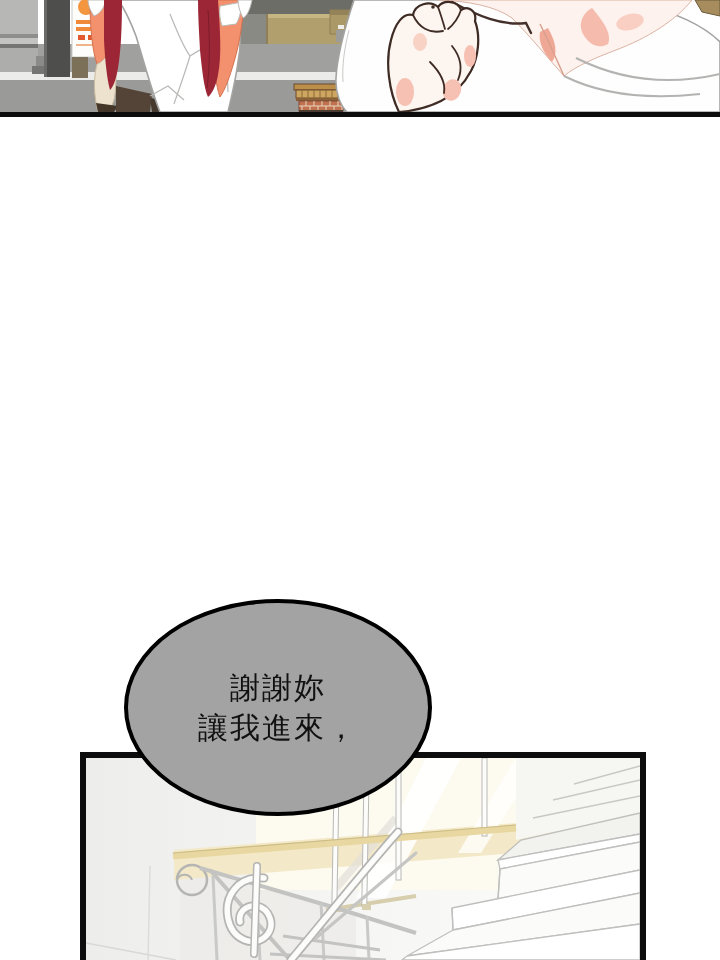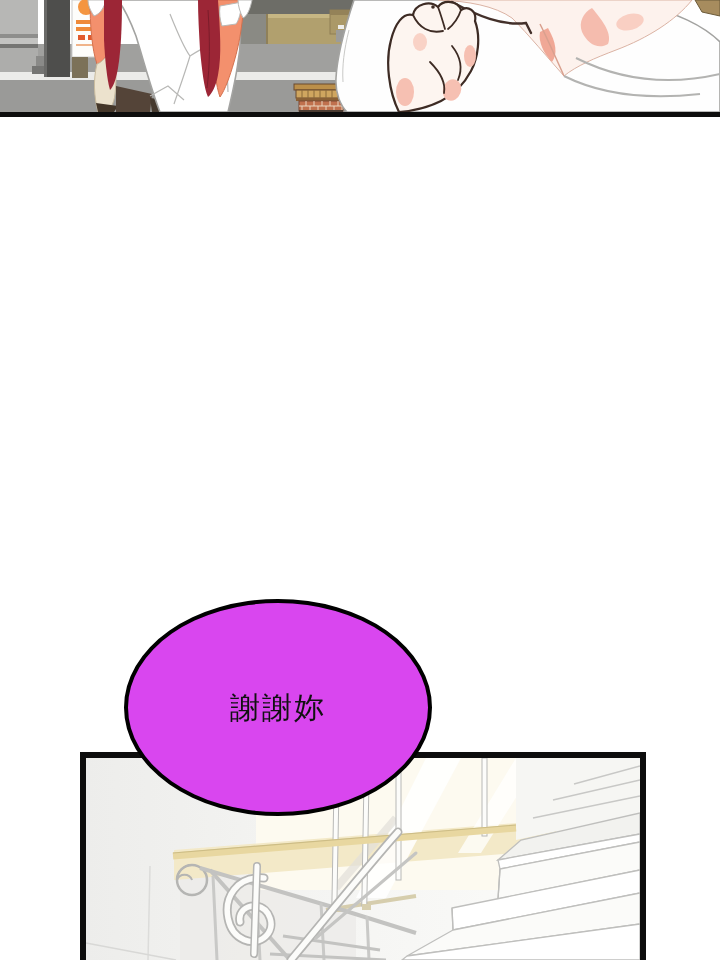--- a/index.html
+++ b/index.html
@@ -5,21 +5,21 @@
   html,body{margin:0;padding:0;background:#ffffff;}
   .page{position:relative;width:720px;height:960px;background:#ffffff;overflow:hidden;
         font-family:"DejaVu Sans",sans-serif;}
   .panel-top{position:absolute;left:0;top:0;width:720px;height:117px;
              border-bottom:5px solid #0d0d0d;box-sizing:border-box;z-index:1;background:#fff;}
   .panel-top svg{display:block;}
   .panel-bottom{position:absolute;left:80px;top:752px;width:566px;height:208px;
                 border:6px solid #0d0d0d;border-bottom:0;box-sizing:border-box;z-index:1;background:#f5f5f3;}
   .panel-bottom svg{display:block;}
   .speech-bubble{position:absolute;left:124px;top:599px;width:308px;height:217px;
-                 background:#d946ef;border:4px solid #000000;border-radius:50%;
+                 background:#a3a3a3;border:4px solid #000000;border-radius:50%;
                  box-sizing:border-box;z-index:10;
                  display:flex;flex-direction:column;align-items:center;justify-content:center;}
   .bubble-line{font-size:30px;line-height:40px;color:#111111;letter-spacing:2px;
                text-align:center;white-space:nowrap;font-weight:500;}
 </style>
 </head>
 <body>
 
 <div class="page">
 
@@ -191,15 +191,16 @@
         <path d="M178,120 C150,118 138,140 142,160 C146,182 168,190 180,178 C190,168 184,150 170,148 C160,147 152,154 154,164" stroke="#b5b5b3" stroke-width="9"></path>
         <path d="M178,120 C150,118 138,140 142,160 C146,182 168,190 180,178 C190,168 184,150 170,148 C160,147 152,154 154,164" stroke="#fcfcfa" stroke-width="5.5"></path>
         <path d="M171,108 L168,196" stroke="#b5b5b3" stroke-width="8"></path>
         <path d="M171,108 L168,196" stroke="#fcfcfa" stroke-width="5"></path>
       </g>
     </svg>
   </div>
 
   <div class="speech-bubble">
     <div class="bubble-line">謝謝妳</div>
+    <div class="bubble-line">讓我進來，</div>
   </div>
 
 </div>
 
 </body></html>

